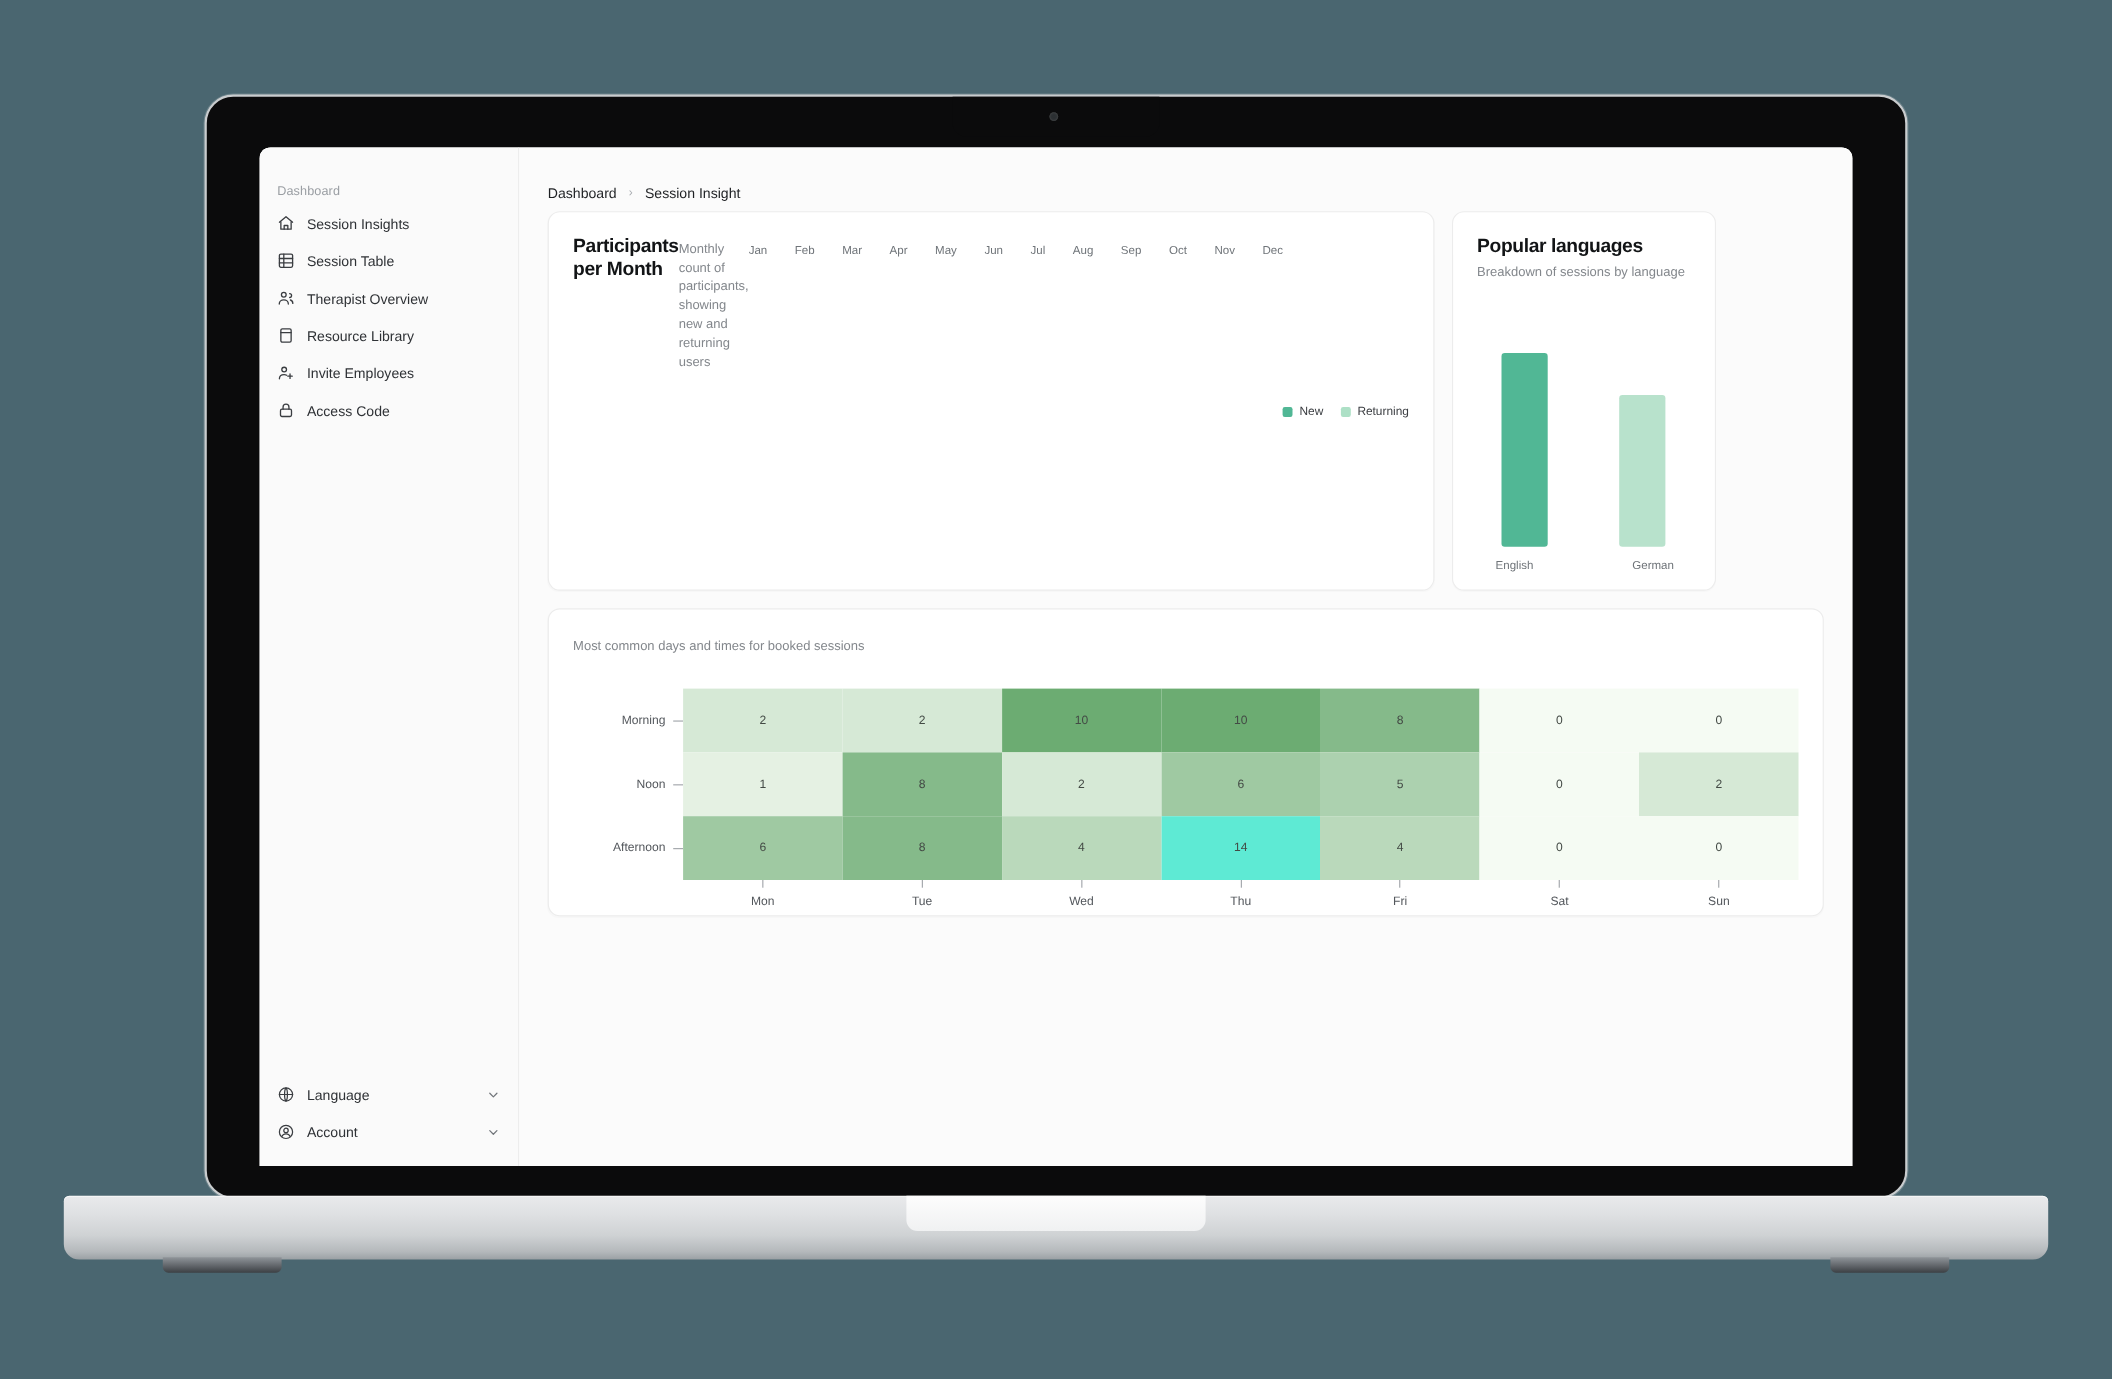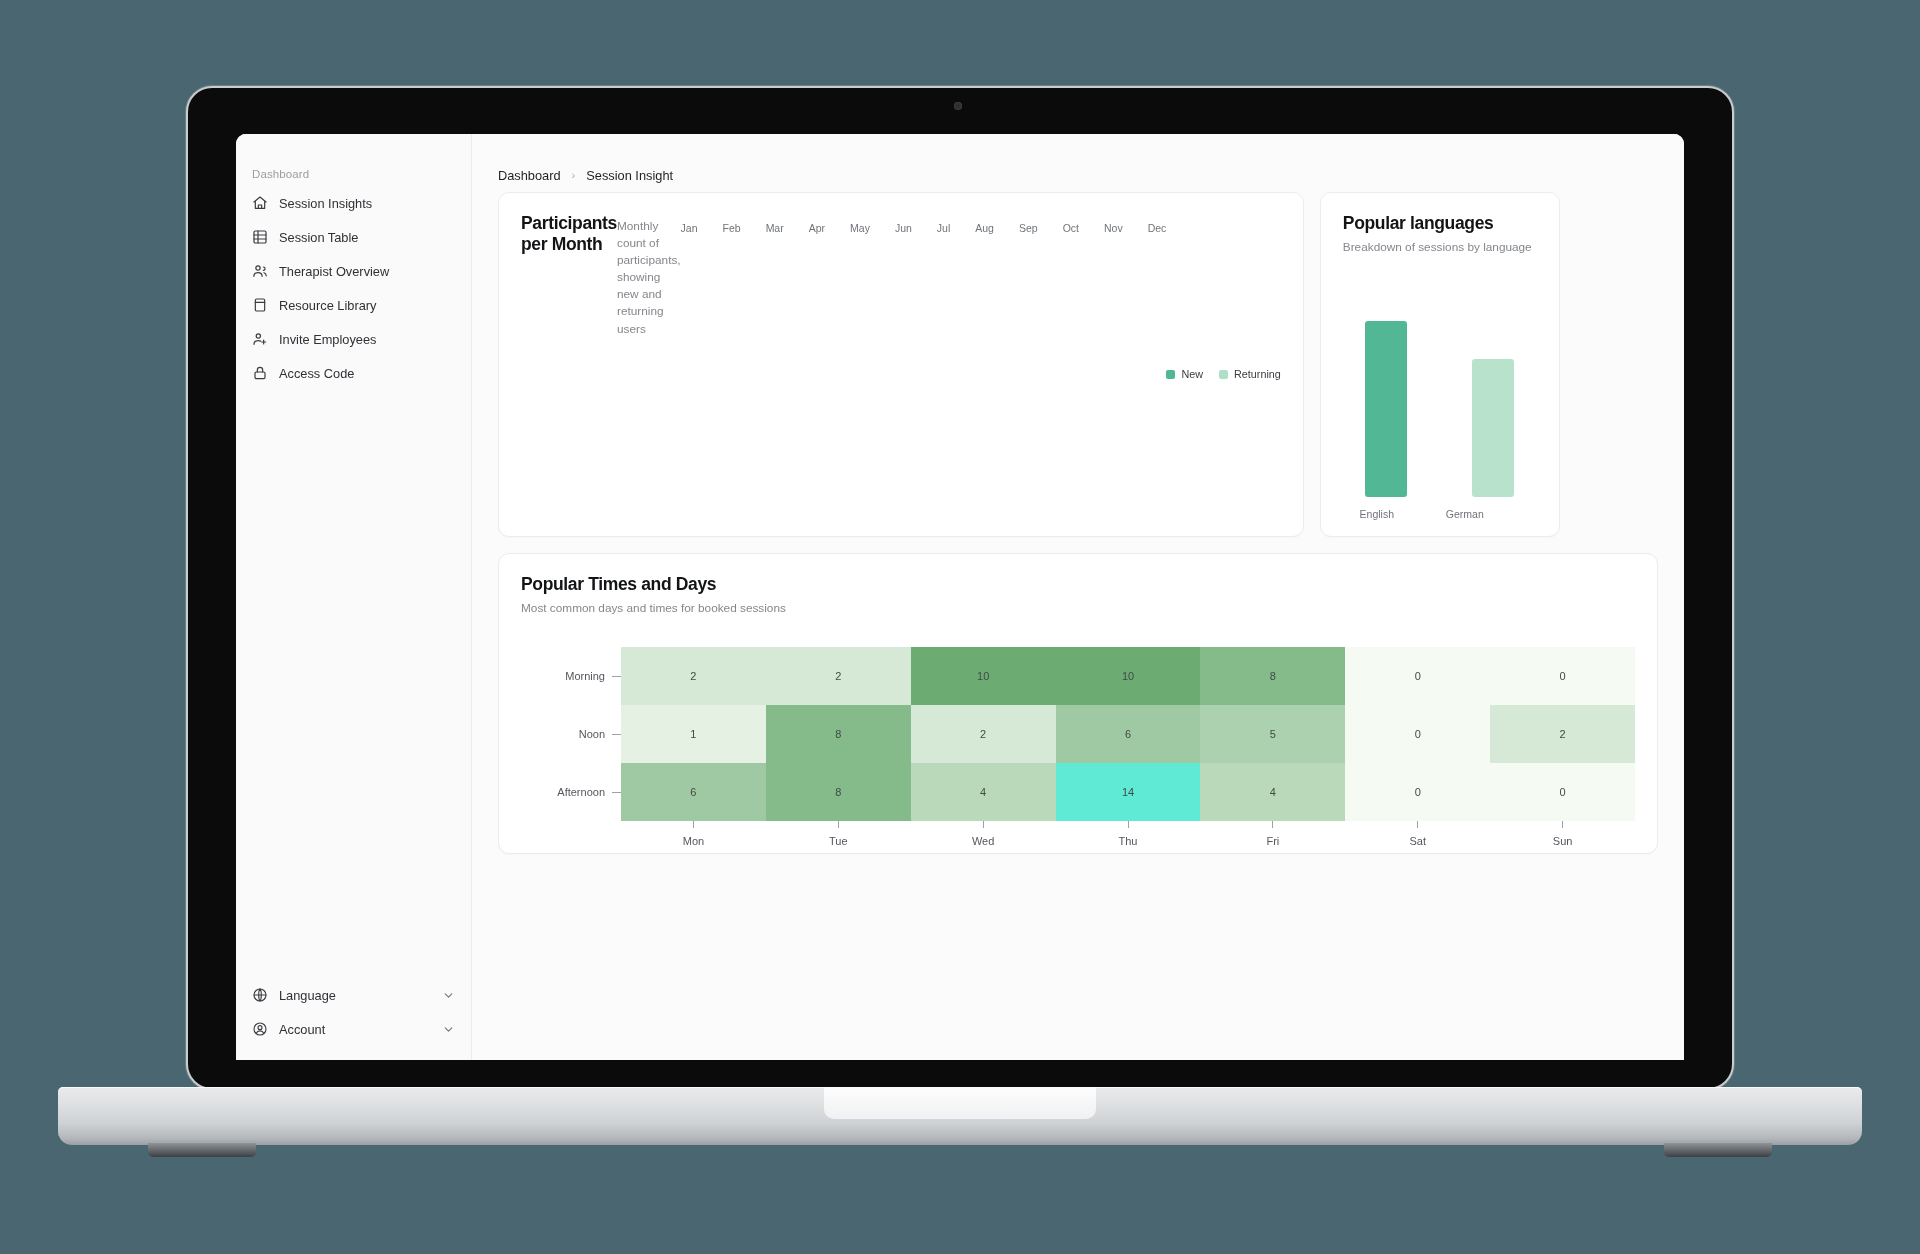--- a/index.html
+++ b/index.html
@@ -197,21 +197,21 @@
 
   
   #languages-plot {
     position: relative;
     margin-top: 38px;
     height: 203px;
     display: flex; align-items: flex-end; justify-content: space-around;
     gap: 20px;
   }
   .lang-bar { width: 42px; border-radius: 3px; }
-  #lang-labels { display: flex; justify-content: flex-start; gap: 20px; margin-top: 11px; }
+  #lang-labels { display: flex; justify-content: space-between; gap: 20px; margin-top: 11px; }
   #lang-labels span { width: 68px; text-align: center; font-size: 10.5px; color: #6f7479; }
 
   
   #pie-wrap {
     flex: 1 1 auto;
     display: flex; align-items: center; justify-content: center;
     padding-bottom: 22px; margin-top: 12px;
   }
   #pie { width: 150px; height: 150px; display: block; }
 
@@ -472,21 +472,20 @@
               <div id="lang-labels">
                   <span>English</span>
                   <span>German</span>
                 </div>
             </section>
 
 
           </div>
 
           <section class="card" id="card-heatmap">
-            <div class="card-title">Popular Times and Days</div>
             <div class="card-sub">Most common days and times for booked sessions</div>
             <div id="heatmap-wrap">
               <div id="heatmap-ylabels">
                   <div class="hm-ylabel">
                     <span>Morning</span>
                     <span class="hm-tick-h"></span>
                   </div>
                   <div class="hm-ylabel">
                     <span>Noon</span>
                     <span class="hm-tick-h"></span>

